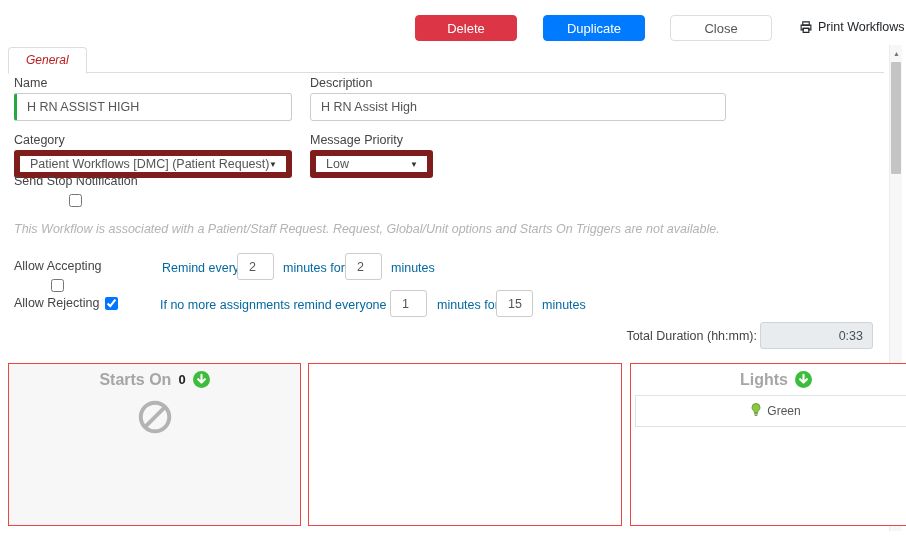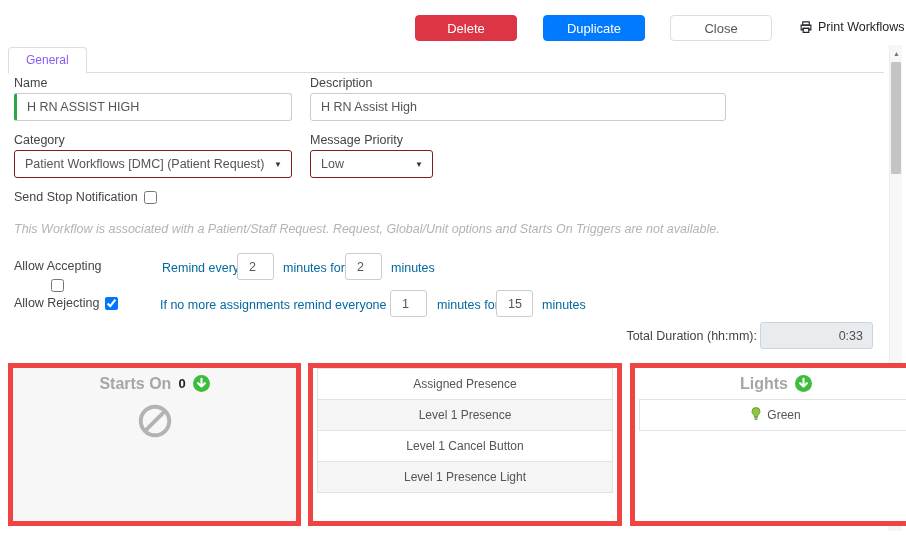--- a/index.html
+++ b/index.html
@@ -32,33 +32,33 @@
   .sb-up { top: 2px; }
   .sb-down { bottom: 14px; }
   .sb-thumb { position: absolute; left: 1px; top: 17px; width: 10px; height: 112px; background: #c4c4c4; border-radius: 1px; }
 
   
   .tab-line { position: absolute; left: 8px; top: 72px; width: 876px; height: 1px; background: #ddd; }
   .tab-general {
     position: absolute; left: 8px; top: 47px; height: 27px; padding: 0 17px;
     background: #fff; border: 1px solid #ddd; border-bottom: 1px solid #fff;
     border-radius: 4px 4px 0 0; z-index: 2;
-    font-size: 12px; color: #8b5cf6; line-height: 25px; cursor: pointer;
+    font-size: 12px; color: #b91c1c; line-height: 25px; cursor: pointer; font-style: italic;
   }
 
   
   .lbl { position: absolute; font-size: 12.5px; color: #444; }
   .txt-input {
     position: absolute; height: 28px; border: 1px solid #ccc; border-radius: 3px;
     font-family: "Liberation Sans", sans-serif; font-size: 12.5px; color: #555;
     padding: 0 10px; background: #fff; outline: none;
   }
   .green-edge { border-left: 3px solid #28a745; border-radius: 3px; }
   .select-box {
-    position: absolute; height: 28px; border: 1px solid #7f1d1d; border-radius: 3px;
+    position: absolute; height: 28px; border: 6px solid #7f1d1d; border-radius: 3px;
     background: #fff; font-size: 12.5px; color: #555;
     display: flex; align-items: center; padding: 0 10px; cursor: pointer;
   }
   .select-box .caret { position: absolute; right: 9px; font-size: 8px; color: #333; }
   .chk-row { position: absolute; display: flex; align-items: center; gap: 6px; font-size: 12.5px; color: #444; }
   .chk-row input { width: 13px; height: 13px; }
   .notice { position: absolute; left: 14px; top: 222px; font-size: 12.5px; font-style: italic; color: #b3b3b3; }
   .inline-txt { position: absolute; font-size: 12.5px; color: #0369a1; }
   .mini-input {
     position: absolute; width: 37px; height: 27px; border: 1px solid #ccc; border-radius: 3px;
@@ -67,21 +67,21 @@
   }
   .duration-lbl { position: absolute; left: 557px; top: 329px; width: 200px; text-align: right; font-size: 12.5px; color: #444; }
   .duration-input {
     position: absolute; left: 760px; top: 322px; width: 113px; height: 27px;
     background: #e9ecef; border: 1px solid #ced4da; border-radius: 3px;
     font-family: "Liberation Sans", sans-serif; font-size: 12.5px; color: #495057;
     text-align: right; padding: 0 9px;
   }
 
   
-  .panel { position: absolute; top: 363px; height: 163px; border: 5px solid #ef4444; overflow: hidden; background: #fff; }
+  .panel { position: absolute; top: 363px; height: 163px; border: 1px solid #ef4444; overflow: hidden; background: #fff; }
   .panel-1 { left: 8px; width: 293px; background: #f7f7f7; }
   .panel-2 { left: 308px; width: 314px; }
   .panel-3 { left: 630px; width: 292px; }
   .panel-head {
     height: 31px; display: flex; align-items: center; justify-content: center; gap: 7px;
   }
   .panel-title { font-size: 16px; font-weight: 700; color: #a6a6a6; }
   .panel-count { font-size: 13px; font-weight: 700; color: #222; }
   .panel-head svg { display: block; cursor: pointer; }
   .ban-wrap { display: flex; justify-content: center; margin-top: 4px; }
@@ -130,21 +130,21 @@
   <div class="select-box green-edge" style="left:14px; top:150px; width:278px;">
     <span>Patient Workflows [DMC] (Patient Request)</span>
     <span class="caret">▼</span>
   </div>
   <div class="lbl" style="left:310px; top:133px;">Message Priority</div>
   <div class="select-box" style="left:310px; top:150px; width:123px;">
     <span>Low</span>
     <span class="caret">▼</span>
   </div>
 
-  <div class="chk-row" style="left:14px; top:190px;">
+  <div class="chk-row" style="left:14px; top:174px;flex-direction:column;">
     <span>Send Stop Notification</span>
     <input type="checkbox" style="">
   </div>
 
   <div class="notice">This Workflow is associated with a Patient/Staff Request. Request, Global/Unit options and Starts On Triggers are not available.</div>
 
   <div class="chk-row" style="left:14px; top:259px;flex-direction:column;">
     <span>Allow Accepting</span>
     <input type="checkbox" style="">
   </div>
@@ -182,38 +182,20 @@
       <span>
         <svg width="36" height="36" viewBox="0 0 24 24">
             <circle cx="12" cy="12" r="9.5" fill="none" stroke="#b3b3b3" stroke-width="2.6"></circle>
             <path d="M5.6 18.4L18.4 5.6" stroke="#b3b3b3" stroke-width="2.6"></path>
           </svg>
       </span>
     </div>
   </div>
 
   <div class="panel panel-2">
-    <div class="panel-body">
-
-        <div class="panel-item">
-          <span>Assigned Presence</span>
-        </div>
-
-        <div class="panel-item">
-          <span>Level 1 Presence</span>
-        </div>
-
-        <div class="panel-item">
-          <span>Level 1 Cancel Button</span>
-        </div>
-
-        <div class="panel-item">
-          <span>Level 1 Presence Light</span>
-        </div>
-      </div>
   </div>
 
   <div class="panel panel-3">
     <div class="panel-head">
       <span class="panel-title">Lights</span>
       <span>
         <svg width="17" height="17" viewBox="0 0 16 16">
             <circle cx="8" cy="8" r="8" fill="#3cbd3c"></circle>
             <path d="M8 3.5v7M4.8 7.7L8 10.9l3.2-3.2" fill="none" stroke="#fff" stroke-width="2" stroke-linecap="round" stroke-linejoin="round"></path>
           </svg>

